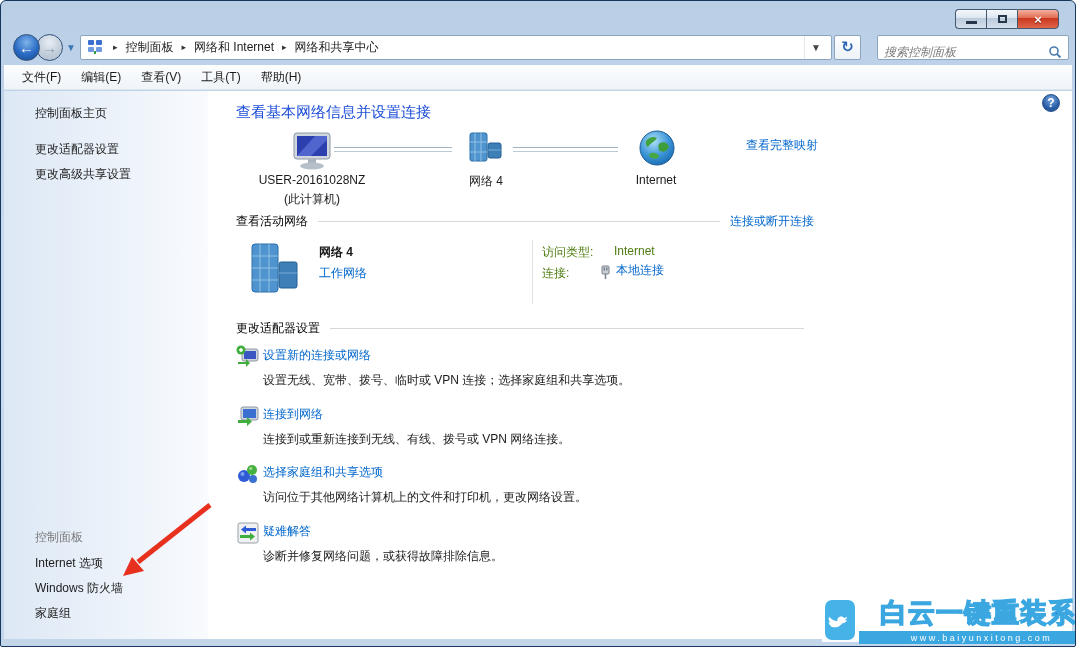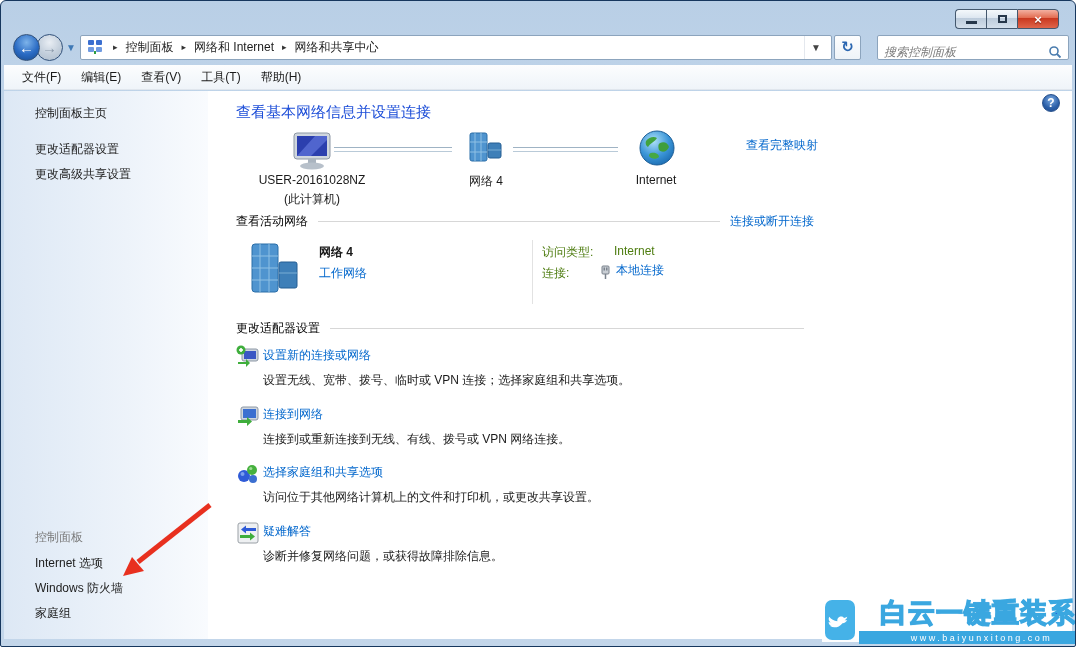--- a/index.html
+++ b/index.html
@@ -271,21 +271,21 @@
 
       <div class="task" style="top:373px;">
         <svg class="t-icon" width="24" height="24" viewBox="0 0 24 24">
           <circle cx="8" cy="14" r="6" fill="#2f5bd7"></circle>
           <circle cx="6.5" cy="12" r="2" fill="#8fb0f2" opacity="0.8"></circle>
           <circle cx="16" cy="8" r="5" fill="#46b13e"></circle>
           <circle cx="14.8" cy="6.5" r="1.6" fill="#a8e09f" opacity="0.9"></circle>
           <circle cx="17" cy="17" r="4" fill="#3b6fd0"></circle>
         </svg>
         <a class="tlink t-title">选择家庭组和共享选项</a>
-        <span class="t-desc">访问位于其他网络计算机上的文件和打印机，或更改共享设置。</span>
+        <span class="t-desc">访问位于其他网络计算机上的文件和打印机，更改网络设置。</span>
       </div>
 
       <div class="task" style="top:432px;">
         <svg class="t-icon" width="24" height="24" viewBox="0 0 24 24">
           <rect x="2" y="2" width="20" height="20" rx="2" fill="#eef0f2" stroke="#9aa0a6"></rect>
           <polygon points="20,7 10,7 10,4.5 5,8.5 10,12.5 10,10 20,10" fill="#2f5bd7"></polygon>
           <polygon points="4,14 14,14 14,11.5 19,15.5 14,19.5 14,17 4,17" fill="#3fae3c"></polygon>
         </svg>
         <a class="tlink t-title">疑难解答</a>
         <span class="t-desc">诊断并修复网络问题，或获得故障排除信息。</span>

